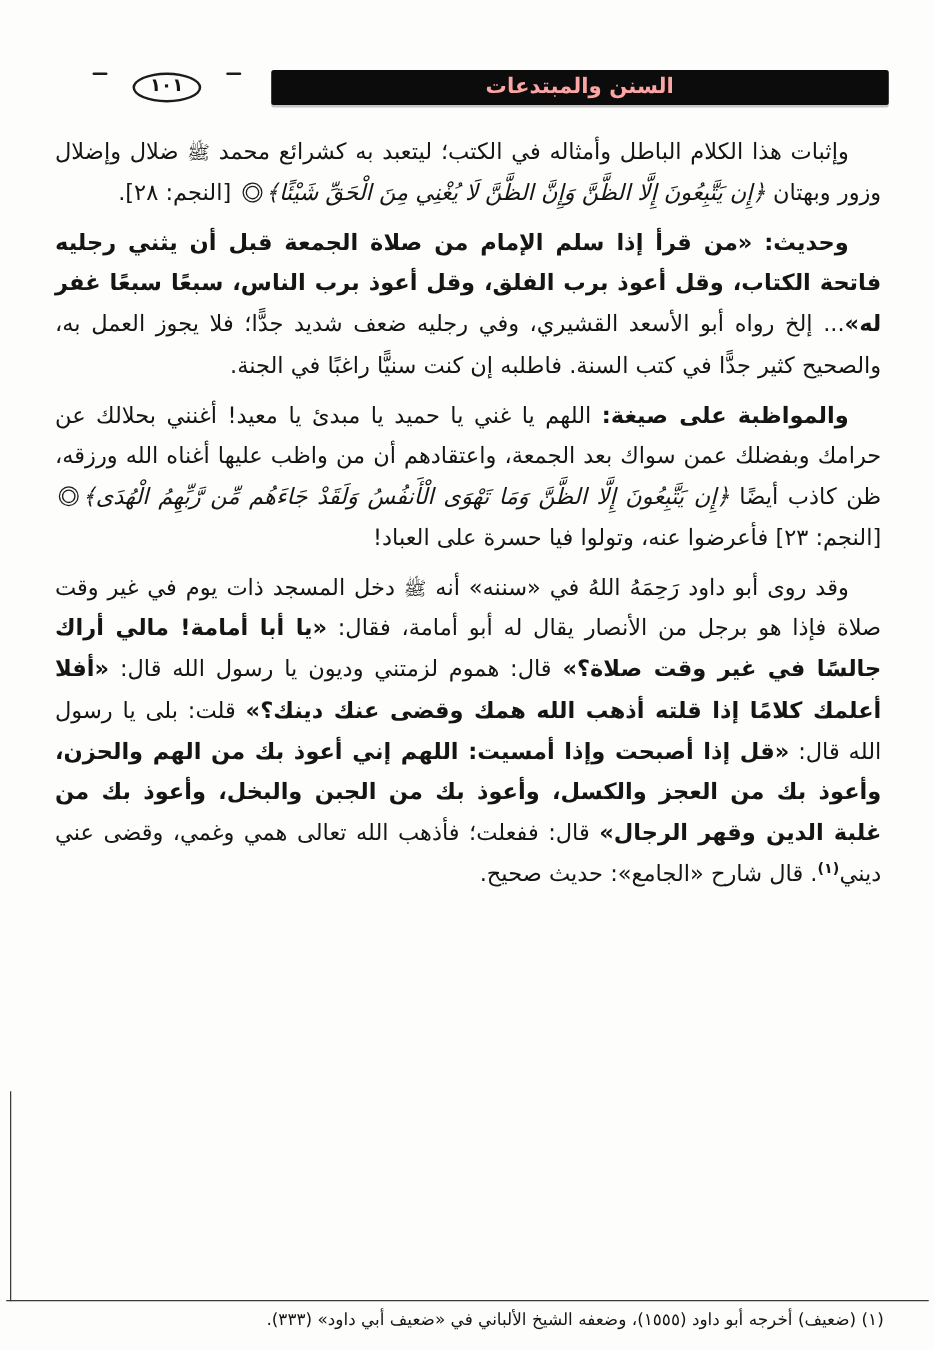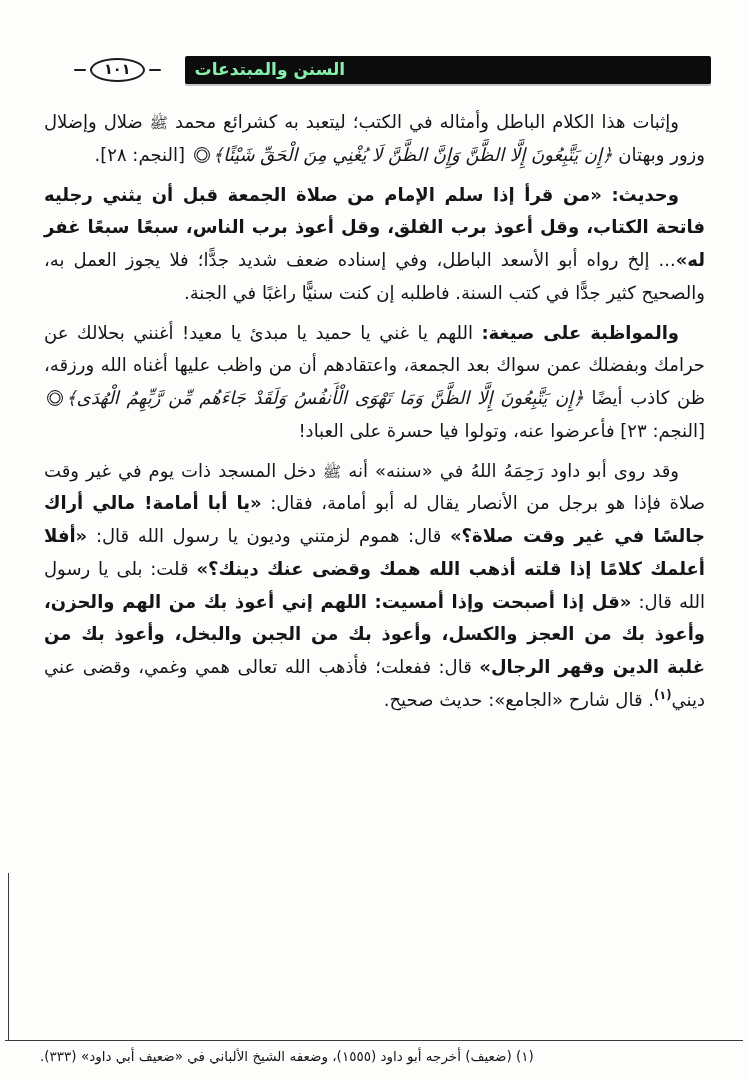--- a/index.html
+++ b/index.html
@@ -12,27 +12,27 @@
   }
   .page { position: relative; width: 747px; height: 1080px; overflow: hidden; background: #fdfdfb; }
 
   
   .header {
     position: absolute; top: 56px; right: 36px; left: 36px;
     display: flex; align-items: center; gap: 24px;
   }
   .title-bar {
     flex: 1 1 auto;
-    background: #0c0c0c; color: #86efac;
+    background: #0c0c0c; color: #fca5a5;
     font-weight: bold; font-size: 17px;
-    text-align: left; padding: 3px 10px 5px;
+    text-align: center; padding: 3px 25px 5px;
     border-radius: 2px;
     box-shadow: 0 2px 0 rgba(0,0,0,0.22);
   }
-  .ornament { display: flex; align-items: center; gap: 4px; margin-left: 38px; }
+  .ornament { display: flex; align-items: flex-start; gap: 20px; margin-left: 38px; }
   .flourish { display: inline-block; width: 12px; height: 2px; background: #1c1c1c; border-radius: 2px; }
   .page-number {
     display: inline-block;
     border: 2px solid #1c1c1c; border-radius: 50%;
     padding: 1px 12px 3px;
     font-size: 14.5px; font-weight: bold;
     white-space: nowrap;
   }
 
   
@@ -52,42 +52,42 @@
     border: 1.3px solid #1c1c1c; border-radius: 50%;
     vertical-align: -2px; margin: 0 3px;
     box-shadow: inset 0 0 0 1.5px #fdfdfb, inset 0 0 0 2.6px #1c1c1c;
   }
 
   
   .footnote-rule { position: absolute; top: 1040px; left: 5px; right: 4px; height: 1px; background: #3a3a3a; }
   .scan-edge { position: absolute; top: 873px; left: 8px; width: 1px; height: 168px; background: #3a3a3a; }
   .footnote {
     position: absolute; top: 1046px; left: 40px; right: 40px;
-    font-size: 13.5px; text-align: left; line-height: 1.5;
+    font-size: 13.5px; text-align: right; line-height: 1.5;
   }
 </style>
 </head>
 <body>
 
 <div class="page">
 
   <div class="header">
     <div class="title-bar">
       <span>السنن والمبتدعات</span>
     </div>
     <div class="ornament">
       <span class="flourish"></span>
       <span class="page-number">١٠١</span>
       <span class="flourish"></span>
     </div>
   </div>
 
   <div class="body-text" id="paragraphs">
       <p class="para"><span class="seg-regular">وإثبات هذا الكلام الباطل وأمثاله في الكتب؛ ليتعبد به كشرائع محمد </span><span class="seg-honorific">ﷺ</span><span class="seg-regular"> ضلال وإضلال وزور وبهتان </span><span class="seg-quran">﴿إِن يَتَّبِعُونَ إِلَّا الظَّنَّ وَإِنَّ الظَّنَّ لَا يُغْنِي مِنَ الْحَقِّ شَيْئًا﴾</span><span class="seg-aya-mark"></span><span class="seg-regular"> [النجم: ٢٨].</span></p>
-      <p class="para"><span class="seg-bold">وحديث: «من قرأ إذا سلم الإمام من صلاة الجمعة قبل أن يثني رجليه فاتحة الكتاب، وقل أعوذ برب الفلق، وقل أعوذ برب الناس، سبعًا سبعًا غفر له»</span><span class="seg-regular">... إلخ رواه أبو الأسعد الباطل، وفي إسناده ضعف شديد جدًّا؛ فلا يجوز العمل به، والصحيح كثير جدًّا في كتب السنة. فاطلبه إن كنت سنيًّا راغبًا في الجنة.</span></p>
+      <p class="para"><span class="seg-bold">وحديث: «من قرأ إذا سلم الإمام من صلاة الجمعة قبل أن يثني رجليه فاتحة الكتاب، وقل أعوذ برب الفلق، وقل أعوذ برب الناس، سبعًا سبعًا غفر له»</span><span class="seg-regular">... إلخ رواه أبو الأسعد القشيري، وفي رجليه ضعف شديد جدًّا؛ فلا يجوز العمل به، والصحيح كثير جدًّا في كتب السنة. فاطلبه إن كنت سنيًّا راغبًا في الجنة.</span></p>
       <p class="para"><span class="seg-bold">والمواظبة على صيغة:</span><span class="seg-regular"> اللهم يا غني يا حميد يا مبدئ يا معيد! أغنني بحلالك عن حرامك وبفضلك عمن سواك بعد الجمعة، واعتقادهم أن من واظب عليها أغناه الله ورزقه، ظن كاذب أيضًا </span><span class="seg-quran">﴿إِن يَتَّبِعُونَ إِلَّا الظَّنَّ وَمَا تَهْوَى الْأَنفُسُ وَلَقَدْ جَاءَهُم مِّن رَّبِّهِمُ الْهُدَى﴾</span><span class="seg-aya-mark"></span><span class="seg-regular"> [النجم: ٢٣] فأعرضوا عنه، وتولوا فيا حسرة على العباد!</span></p>
       <p class="para"><span class="seg-regular">وقد روى أبو داود رَحِمَهُ اللهُ في «سننه» أنه </span><span class="seg-honorific">ﷺ</span><span class="seg-regular"> دخل المسجد ذات يوم في غير وقت صلاة فإذا هو برجل من الأنصار يقال له أبو أمامة، فقال: </span><span class="seg-bold">«يا أبا أمامة! مالي أراك جالسًا في غير وقت صلاة؟»</span><span class="seg-regular"> قال: هموم لزمتني وديون يا رسول الله قال: </span><span class="seg-bold">«أفلا أعلمك كلامًا إذا قلته أذهب الله همك وقضى عنك دينك؟»</span><span class="seg-regular"> قلت: بلى يا رسول الله قال: </span><span class="seg-bold">«قل إذا أصبحت وإذا أمسيت: اللهم إني أعوذ بك من الهم والحزن، وأعوذ بك من العجز والكسل، وأعوذ بك من الجبن والبخل، وأعوذ بك من غلبة الدين وقهر الرجال»</span><span class="seg-regular"> قال: ففعلت؛ فأذهب الله تعالى همي وغمي، وقضى عني ديني</span><span class="seg-sup">(١)</span><span class="seg-regular">. قال شارح «الجامع»: حديث صحيح.</span></p>
     </div>
 
   <div class="scan-edge"></div>
   <div class="footnote-rule"></div>
   <div class="footnote">(١) (ضعيف) أخرجه أبو داود (١٥٥٥)، وضعفه الشيخ الألباني في «ضعيف أبي داود» (٣٣٣).</div>
 
 </div>
 

